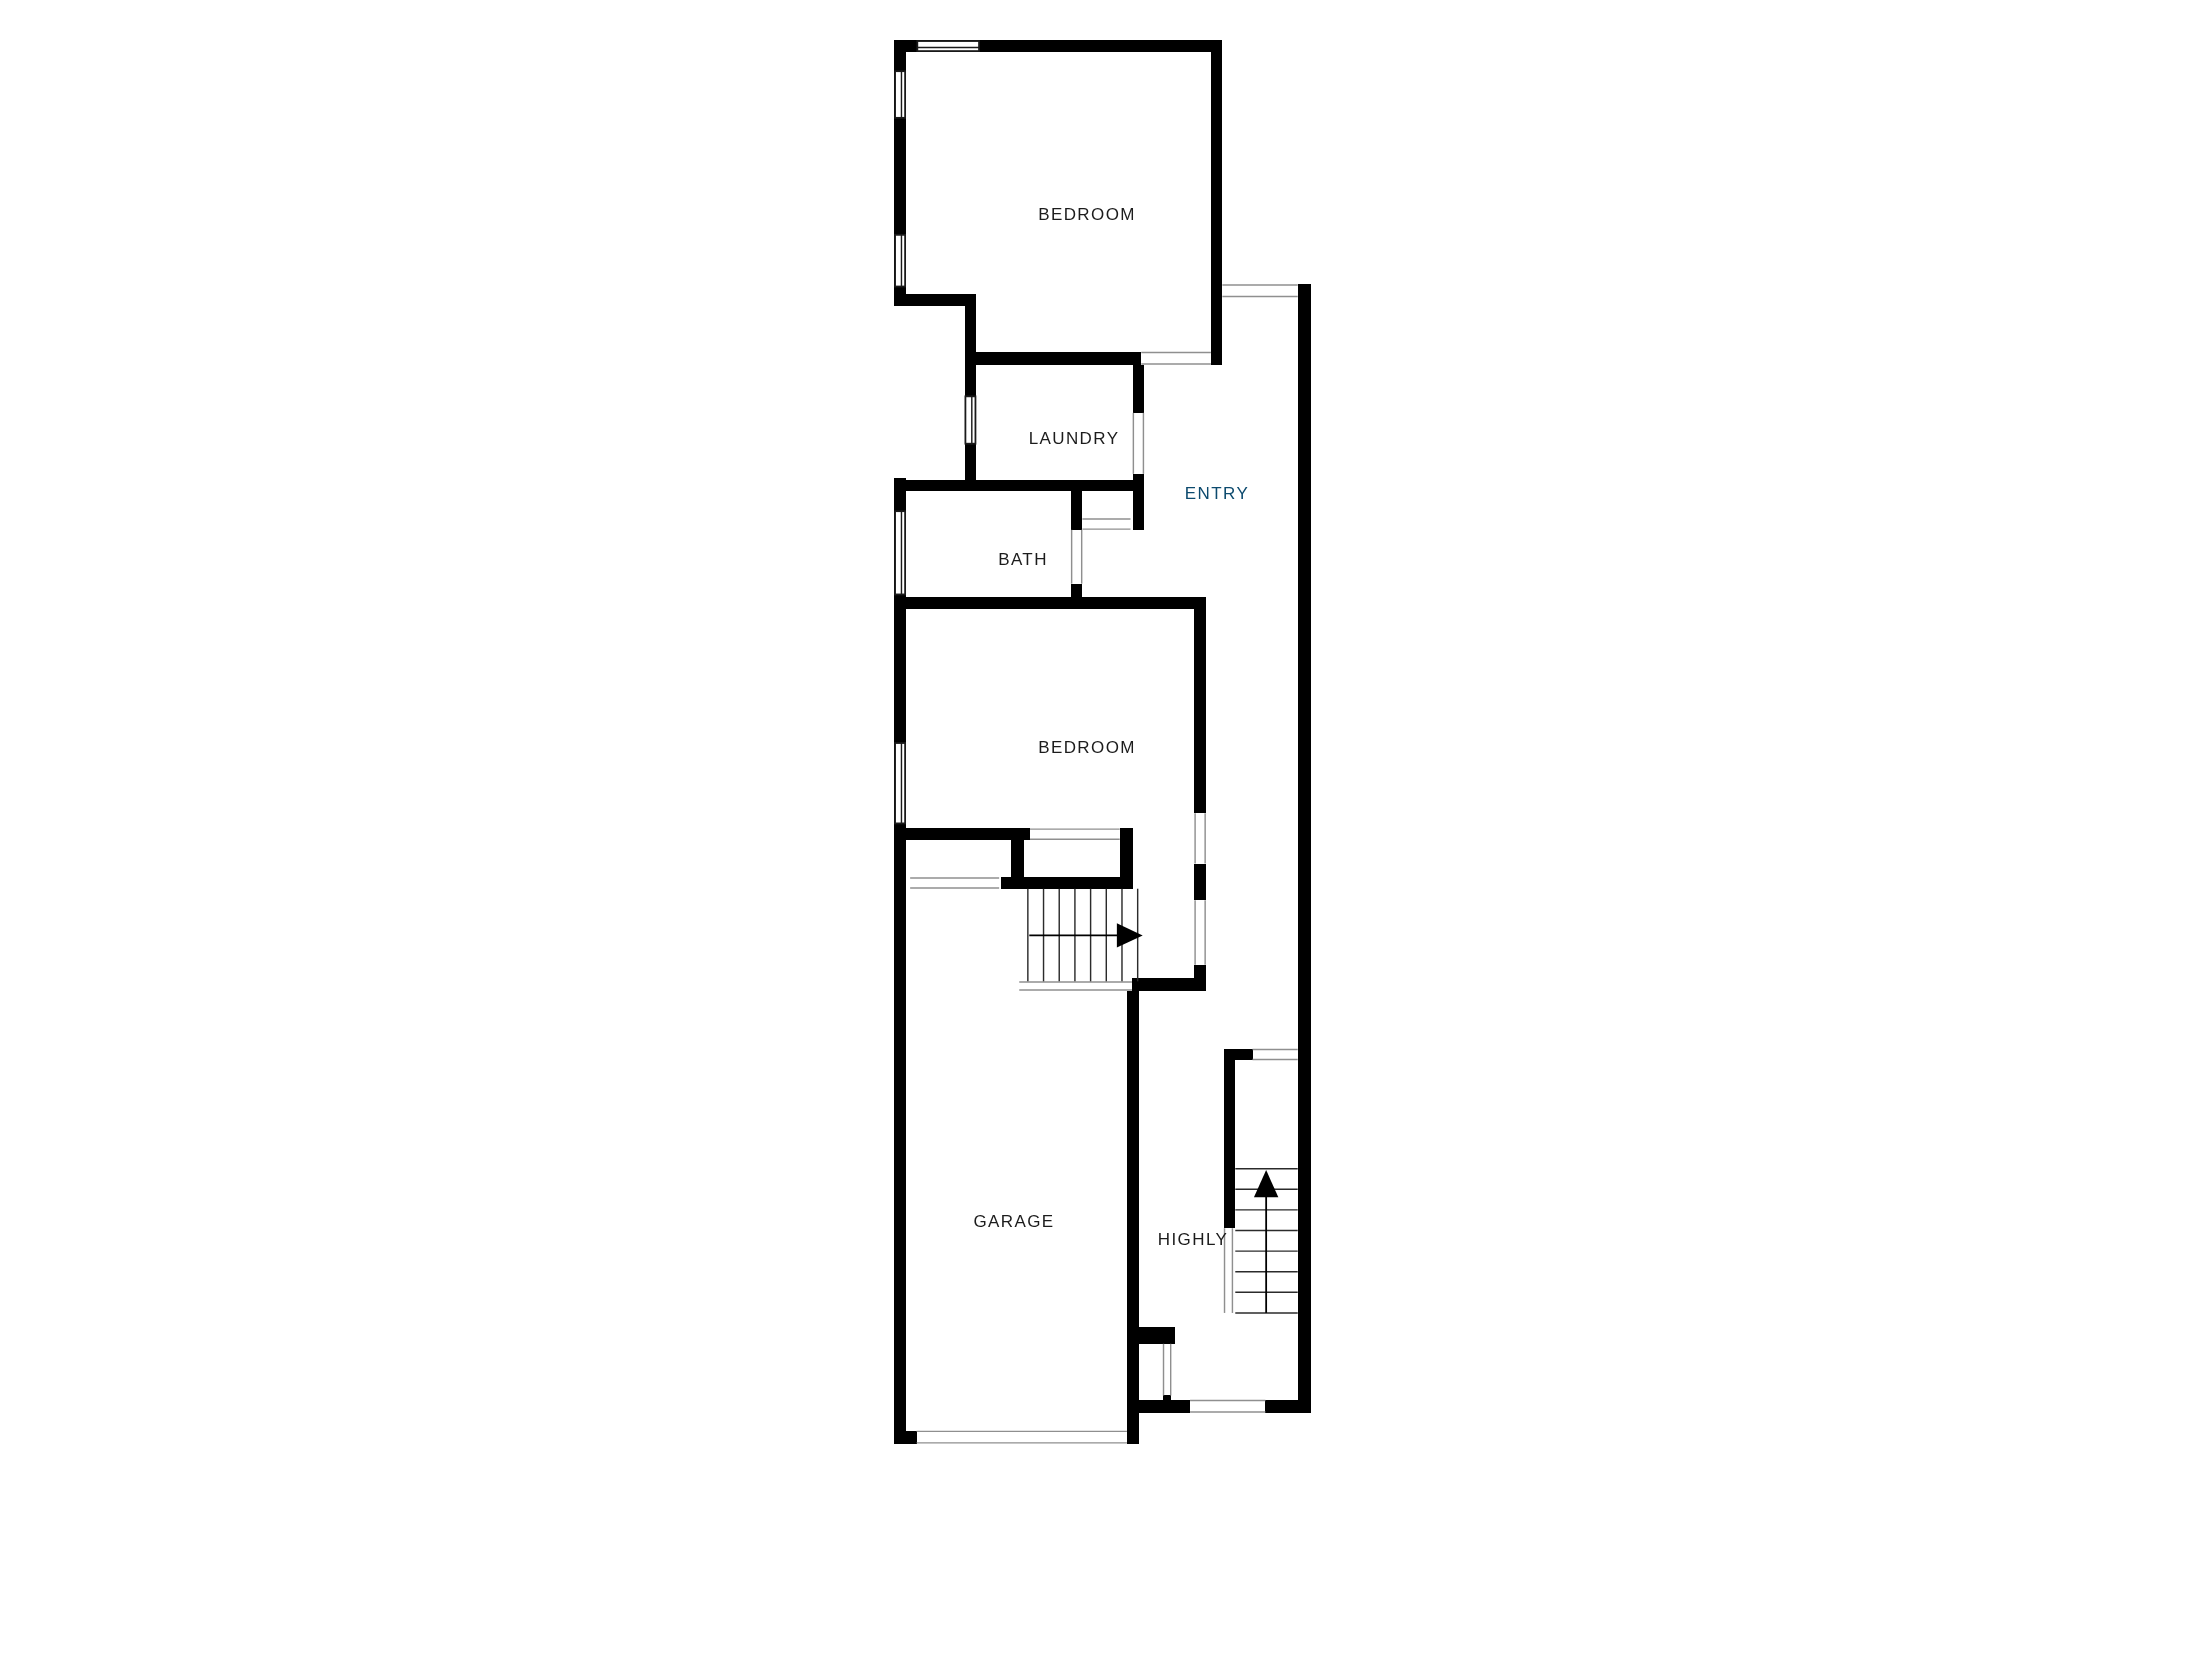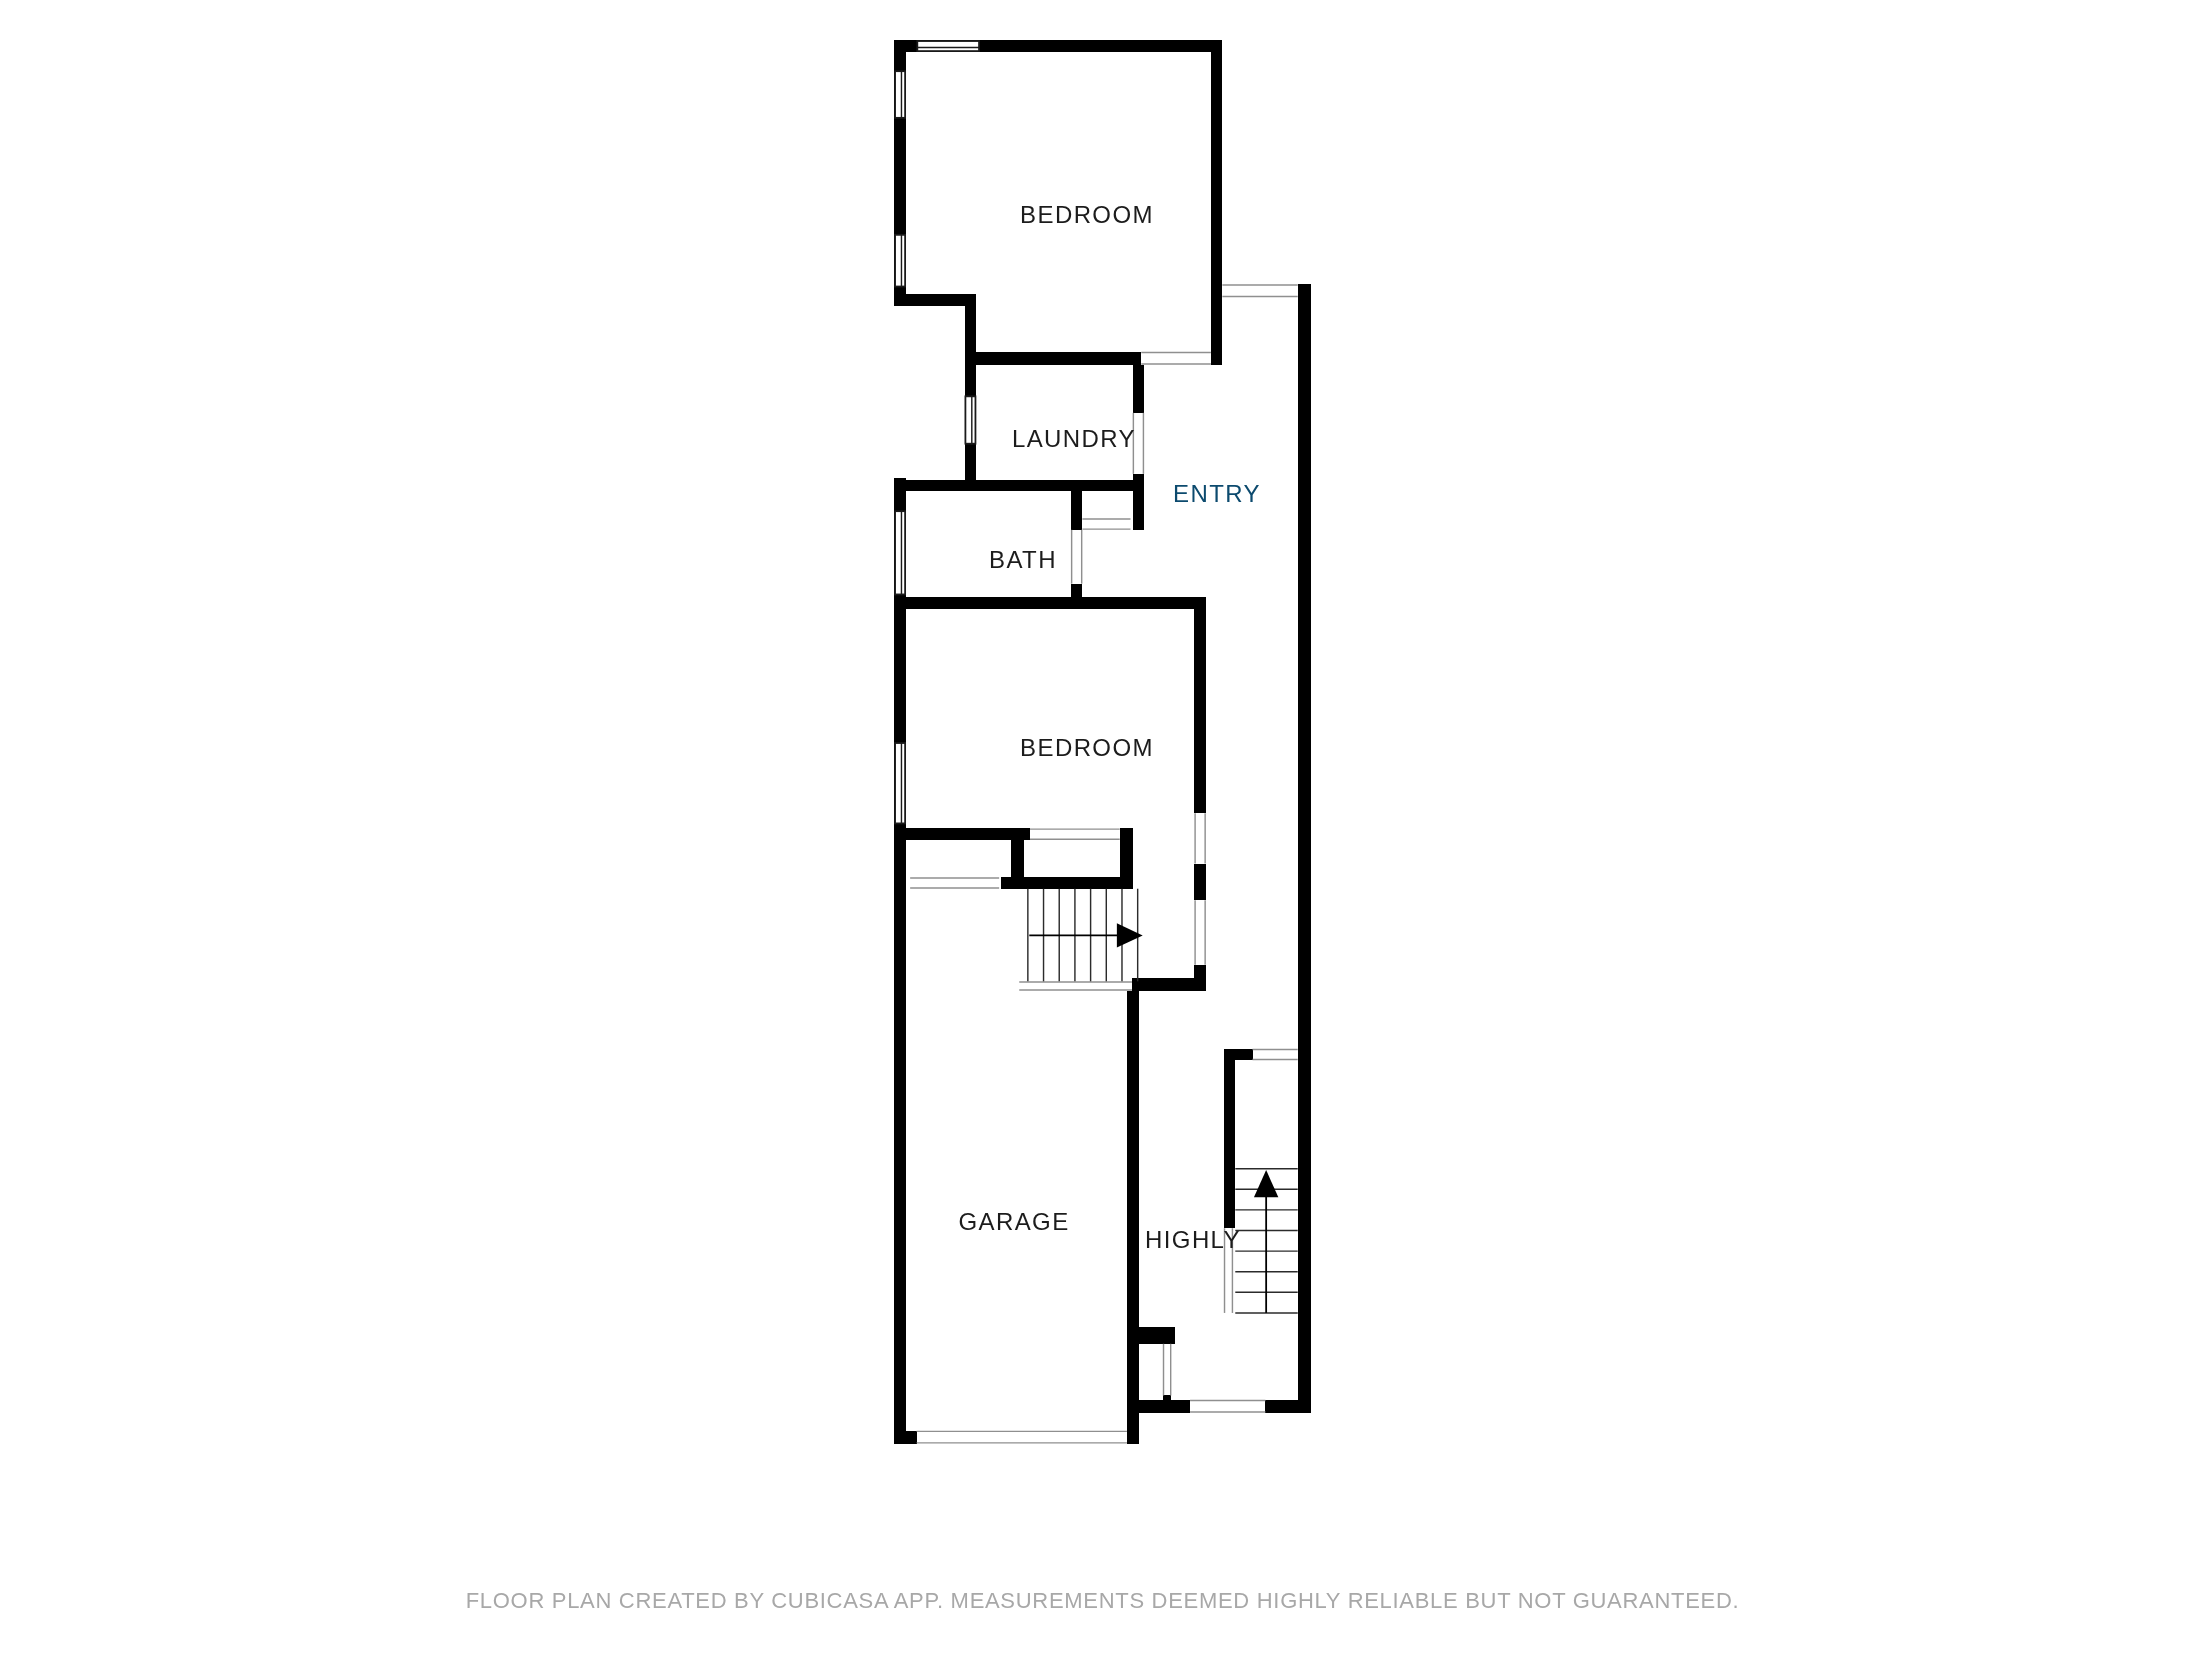--- a/index.html
+++ b/index.html
@@ -16,21 +16,21 @@
     overflow: hidden;
   }
   #plan-svg {
     position: absolute;
     left: 0;
     top: 0;
   }
   .room-label {
     position: absolute;
     transform: translate(-50%, -50%);
-    font-size: 24px;
+    font-size: 17px;
     letter-spacing: 1.4px;
     color: #1c1c1c;
     white-space: nowrap;
     font-weight: 400;
   }
   #footer-disclaimer {
     position: absolute;
     left: 0;
     right: 0;
     top: 1588px;
@@ -156,15 +156,14 @@
     </svg>
   <div id="labels">
       <div class="room-label" style="left: 1087px; top: 215px; color: rgb(28, 28, 28);">BEDROOM</div>
       <div class="room-label" style="left: 1054px; top: 439px; color: rgb(28, 28, 28); margin-left: 20px;">LAUNDRY</div>
       <div class="room-label" style="left: 1217px; top: 482px; color: #0c4a6e; margin-top: 12px;">ENTRY</div>
       <div class="room-label" style="left: 1023px; top: 560px; color: rgb(28, 28, 28); text-align: right;">BATH</div>
       <div class="room-label" style="left: 1087px; top: 748px; color: rgb(28, 28, 28);">BEDROOM</div>
       <div class="room-label" style="left: 1014px; top: 1222px; color: rgb(28, 28, 28);">GARAGE</div>
       <div class="room-label" style="left: 1193px; top: 1240px; color: rgb(28, 28, 28);">HIGHLY</div>
     </div>
-  <div id="footer-disclaimer" style="color: rgb(168, 168, 168);">FLOOR PLAN CREATED BY CUBICASA APP. MEASUREMENTS DEEMED HIGHLY RELIABLE BUT NOT GUARANTEED.</div>
 </div>
 
 
 </body></html>

